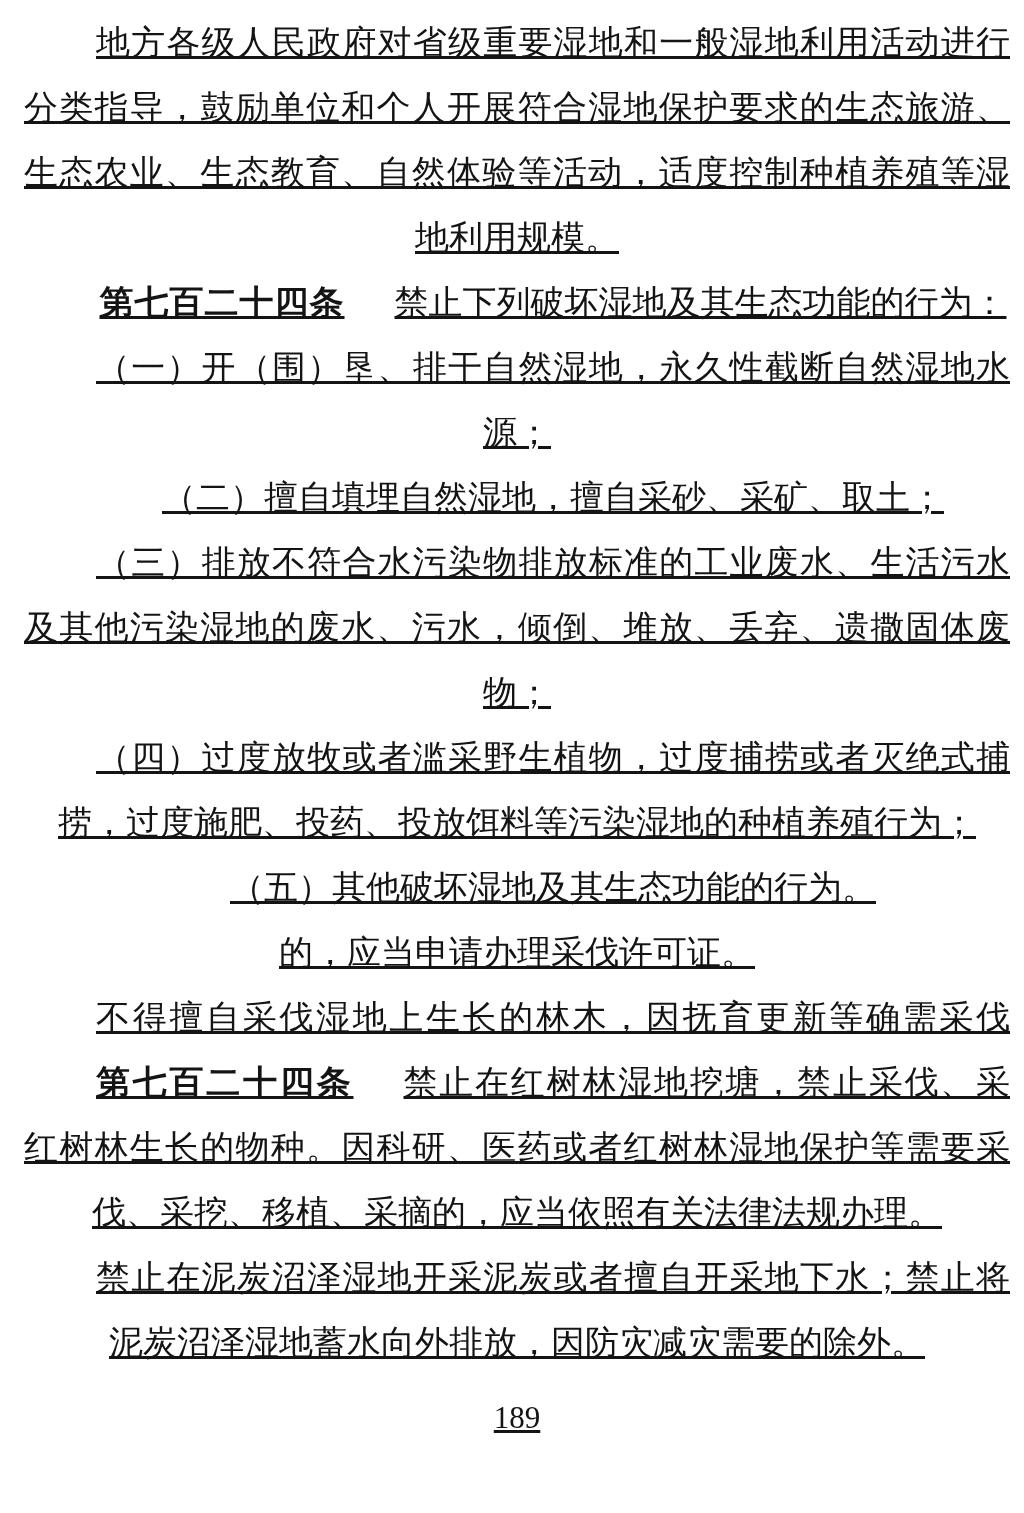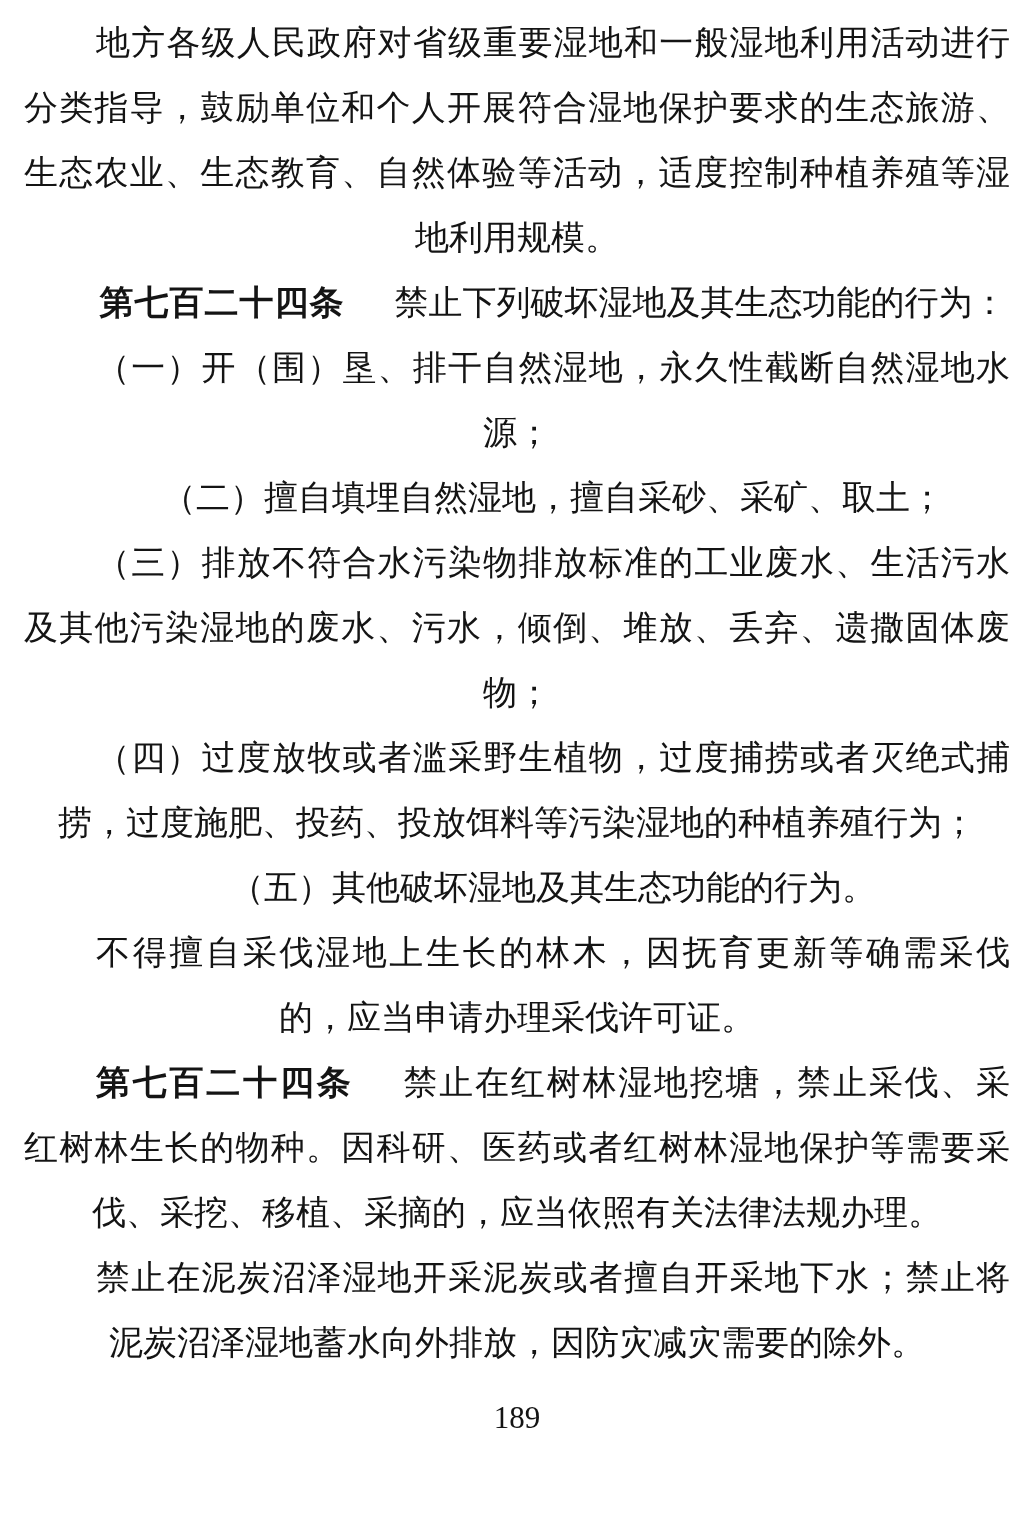--- a/index.html
+++ b/index.html
@@ -11,20 +11,21 @@
     height: 1513px;
     font-family: "Liberation Serif", "DejaVu Serif", serif;
     color: #141414;
     overflow: hidden;
   }
   .page {
     width: 1024px;
     height: 1513px;
     padding: 10px 14px 0 24px;
     background: #ffffff;
+    text-decoration: underline;
   }
   .content {
     width: 986px;
   }
   .line {
     width: 986px;
     height: 65px;
     line-height: 65px;
     font-size: 34px;
     letter-spacing: 0;
@@ -81,22 +82,22 @@
 
     <div class="line ind j">（三）排放不符合水污染物排放标准的工业废水、生活污水</div>
     <div class="line j">及其他污染湿地的废水、污水，倾倒、堆放、丢弃、遗撒固体废</div>
     <div class="line">物；</div>
 
     <div class="line ind j">（四）过度放牧或者滥采野生植物，过度捕捞或者灭绝式捕</div>
     <div class="line">捞，过度施肥、投药、投放饵料等污染湿地的种植养殖行为；</div>
 
     <div class="line ind">（五）其他破坏湿地及其生态功能的行为。</div>
 
+    <div class="line">的，应当申请办理采伐许可证。</div>
     <div class="line ind j">不得擅自采伐湿地上生长的林木，因抚育更新等确需采伐</div>
-    <div class="line">的，应当申请办理采伐许可证。</div>
 
     <div class="line ind j">
       <span class="art">第七百二十四条</span><span>禁止在红树林湿地挖塘，禁止采伐、采</span>
     </div>
     <div class="line j">红树林生长的物种。因科研、医药或者红树林湿地保护等需要采</div>
     <div class="line">伐、采挖、移植、采摘的，应当依照有关法律法规办理。</div>
 
     <div class="line ind j">禁止在泥炭沼泽湿地开采泥炭或者擅自开采地下水；禁止将</div>
     <div class="line">泥炭沼泽湿地蓄水向外排放，因防灾减灾需要的除外。</div>
 

